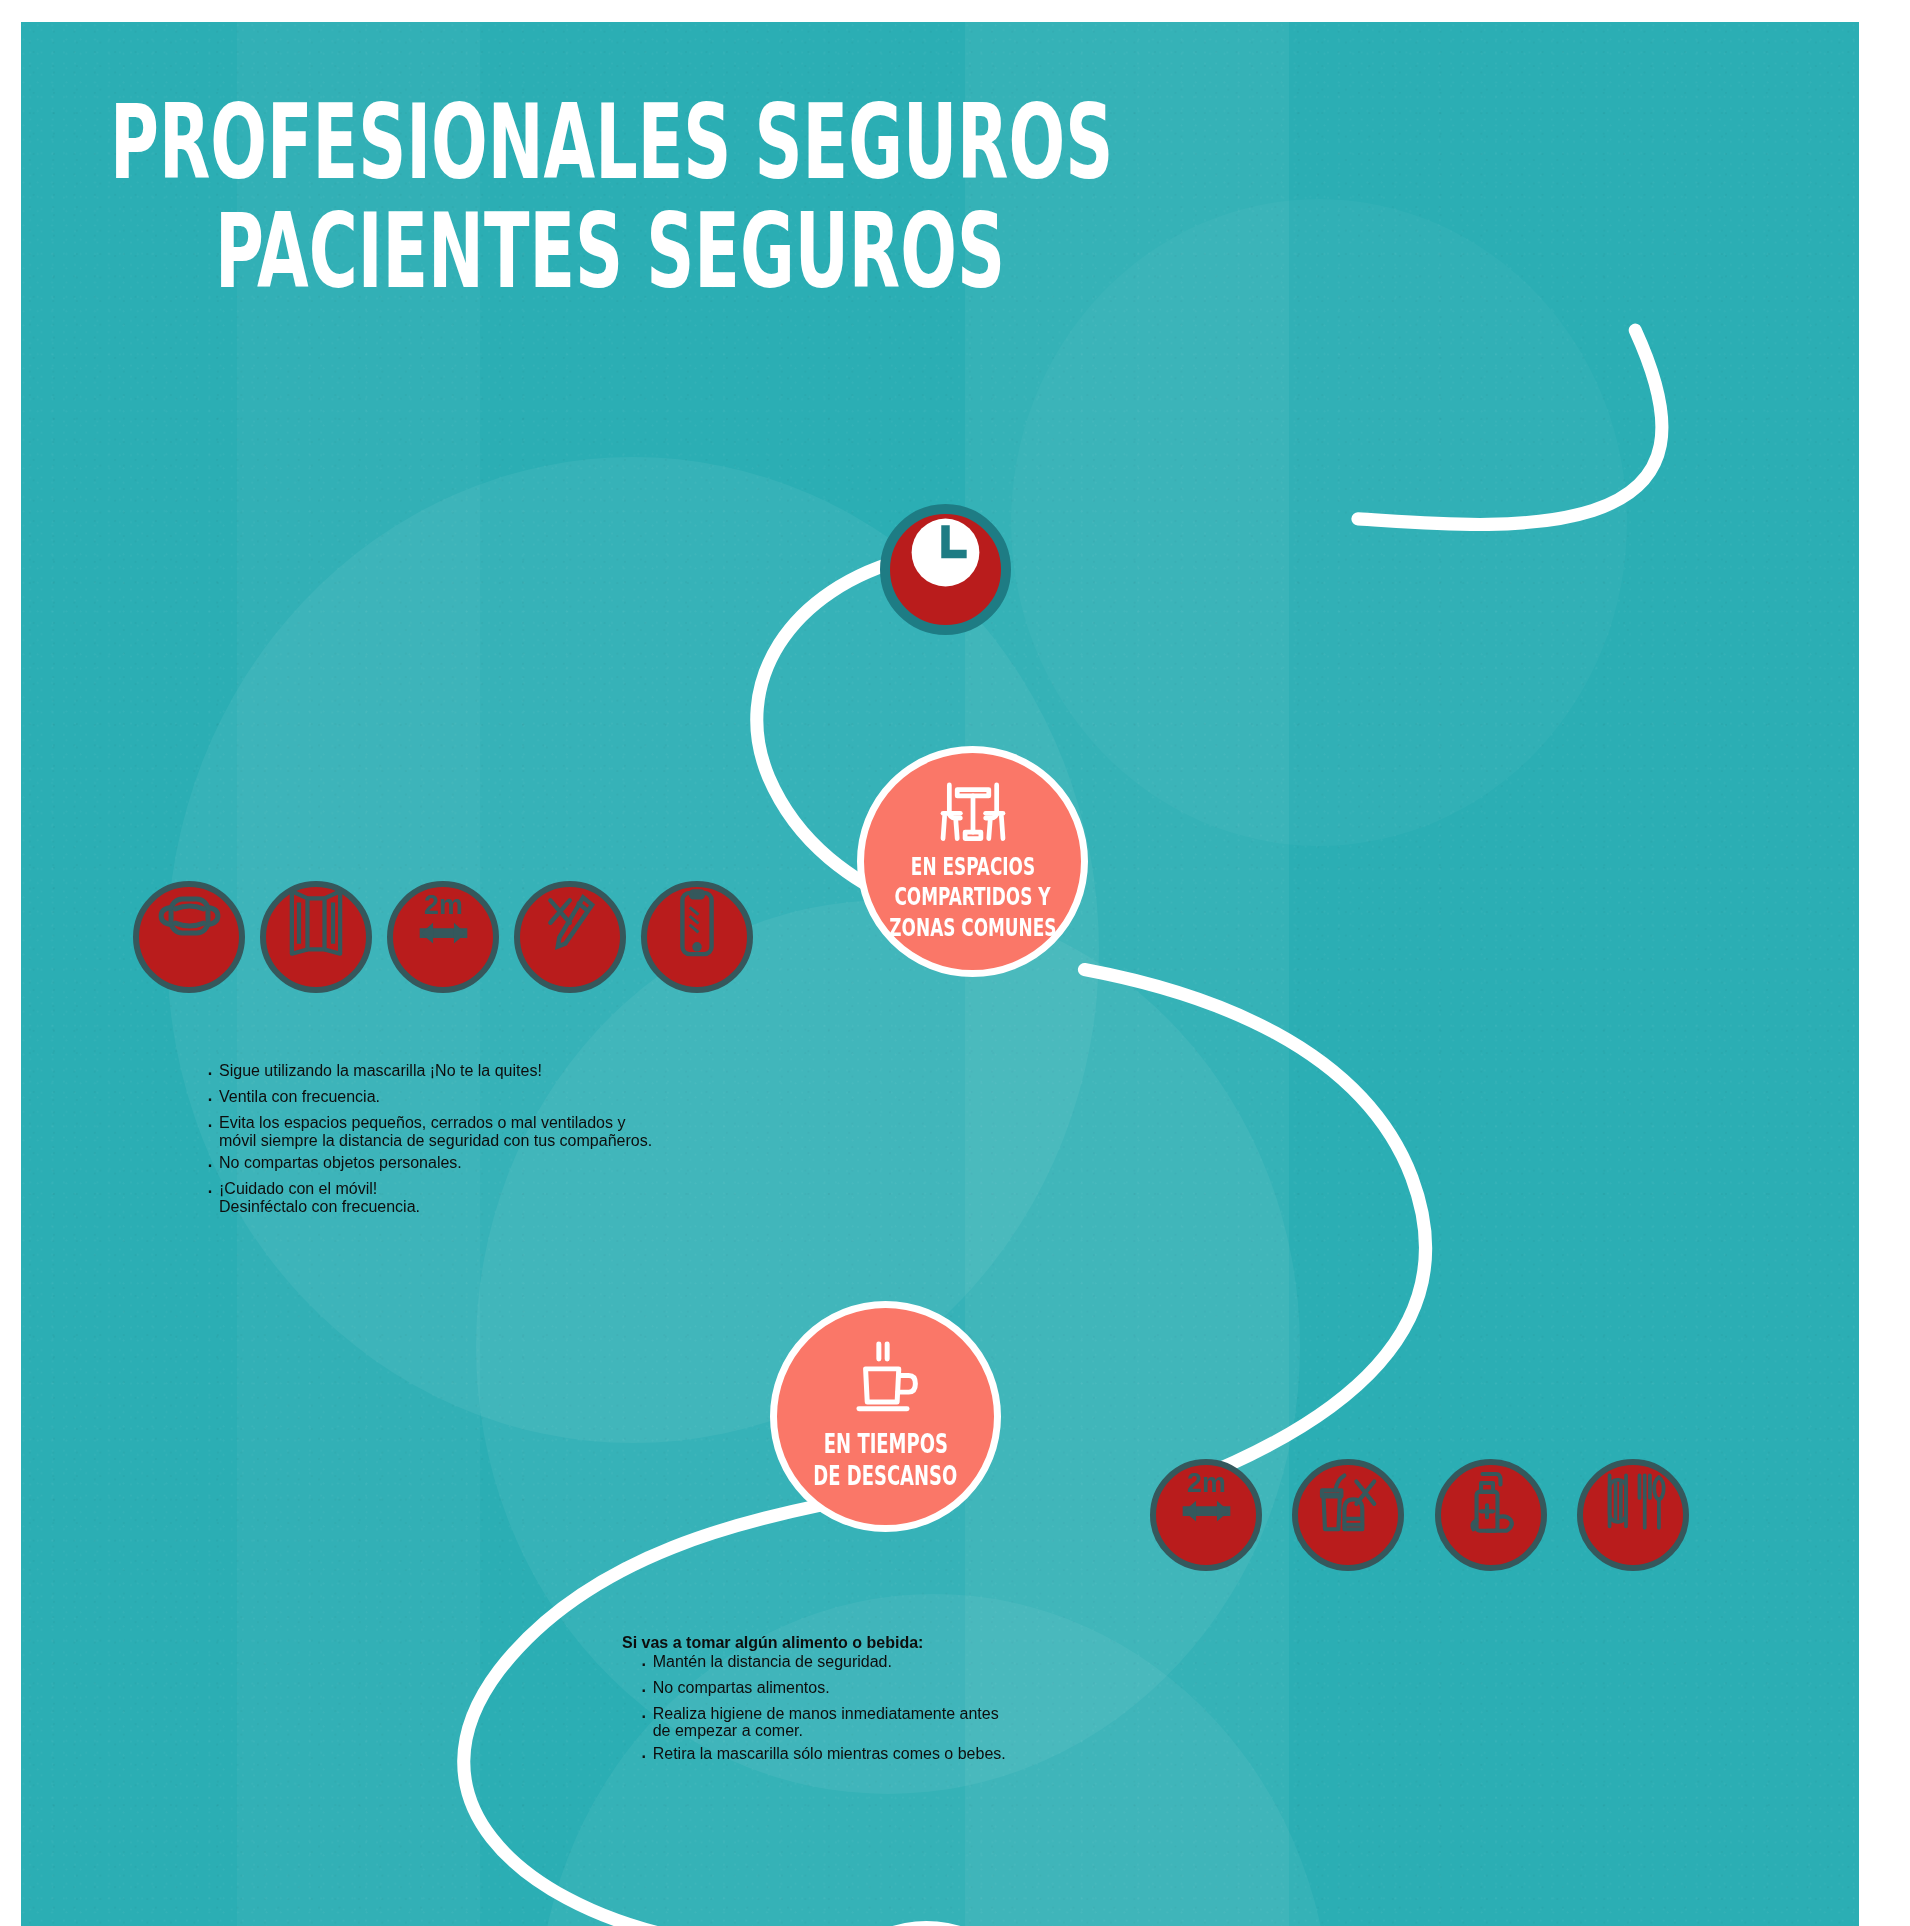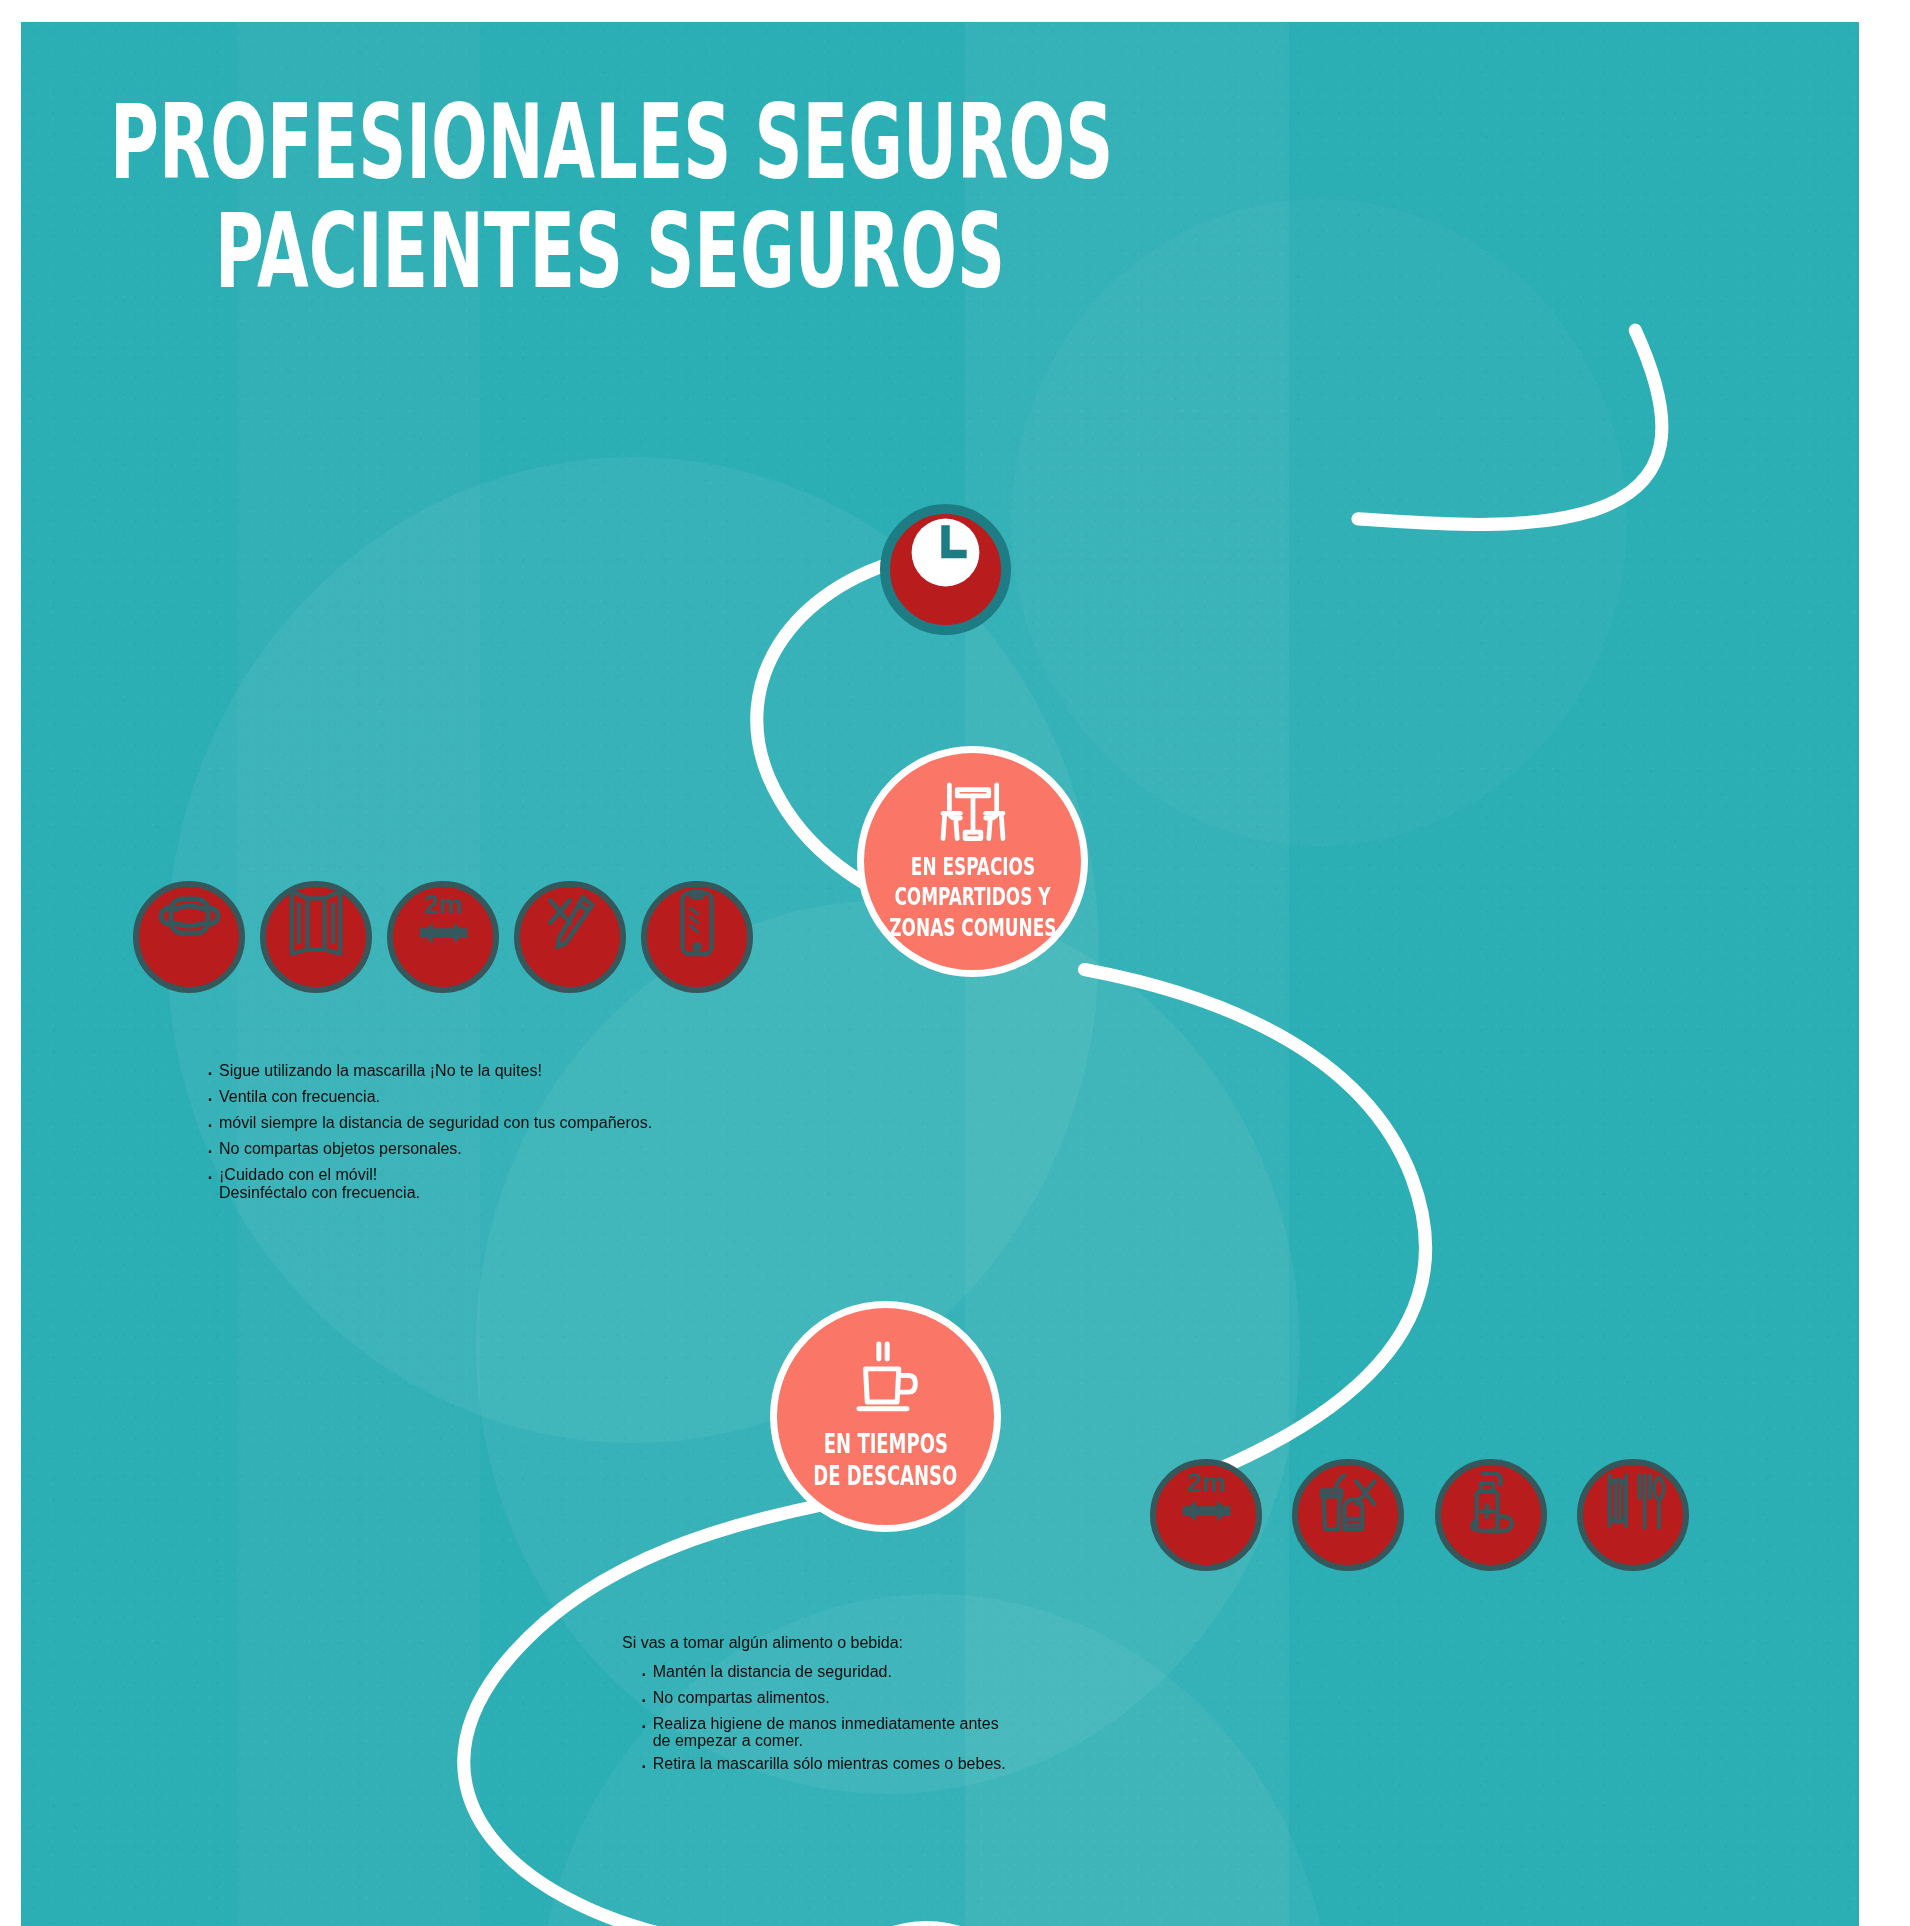--- a/index.html
+++ b/index.html
@@ -196,20 +196,21 @@
     </div>
     <div class="bl">
       <div class="dot">·</div>
       <div class="btx">
           <span>Ventila con frecuencia.</span>
         </div>
     </div>
     <div class="bl">
       <div class="dot">·</div>
       <div class="btx">
+        <span>Evita los espacios pequeños, cerrados o mal ventilados y</span>
         <span>móvil siempre la distancia de seguridad con tus compañeros.</span>
       </div>
     </div>
     <div class="bl">
       <div class="dot">·</div>
       <div class="btx">
           <span>No compartas objetos personales.</span>
         </div>
     </div>
     <div class="bl">
@@ -274,21 +275,21 @@
         <path d="M14 14 L14 82 M36 14 L36 82"></path>
         <path d="M54 14 L54 44 M61 14 L61 44 M68 14 L68 44"></path>
         <path d="M61 44 L61 84"></path>
         <path d="M80 16 Q88 22 86 36 Q84 46 80 46 Q76 46 74 36 Q72 22 80 16 Z"></path>
         <path d="M80 46 L80 84"></path>
       </g>
     </svg>
   </div>
 
   <div class="bullets" style="left:601px;top:1612px;width:1117px;">
-    <div class="bl" style="margin-bottom:11px;">
+    <div class="bl" style="margin-bottom:1px;font-weight:bold;">
       <div class="dot" style="width:0;flex:0 0 0;"></div>
       <div class="btx">
           <span>Si vas a tomar algún alimento o bebida:</span>
         </div>
     </div>
     <div class="bl" style="padding-left:17.7px;">
       <div class="dot">·</div>
       <div class="btx">
           <span>Mantén la distancia de seguridad.</span>
         </div>

